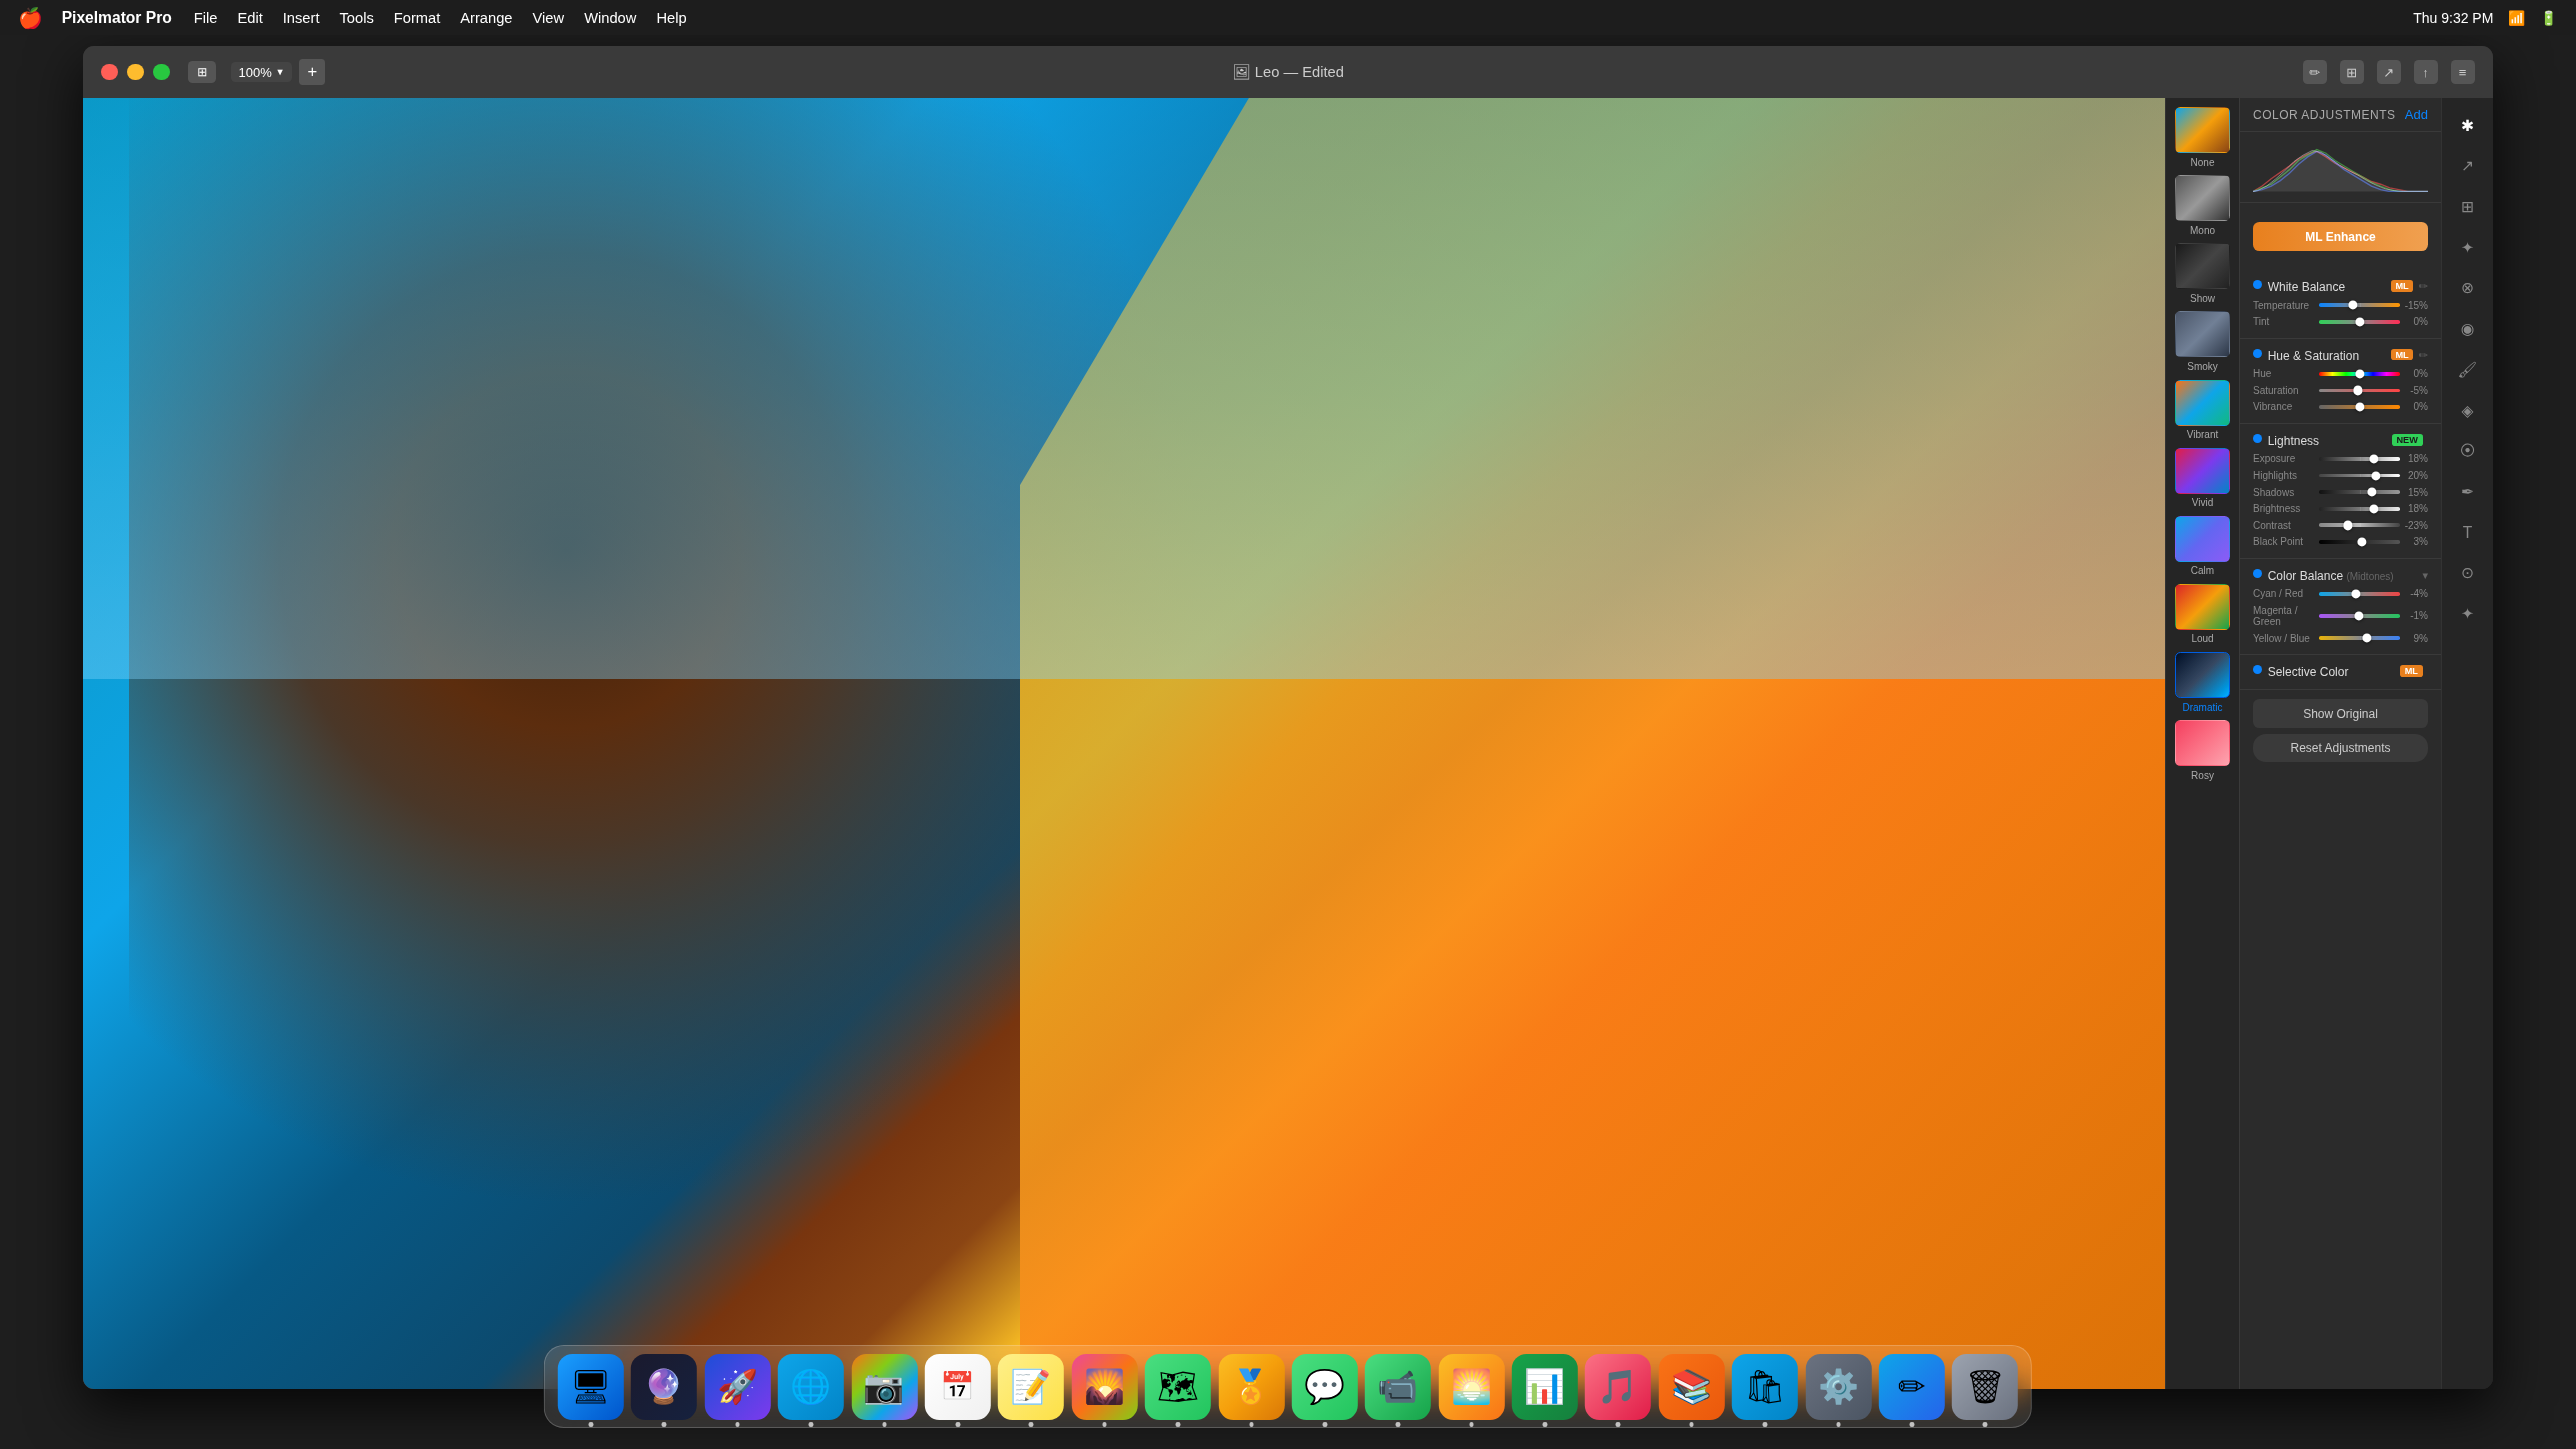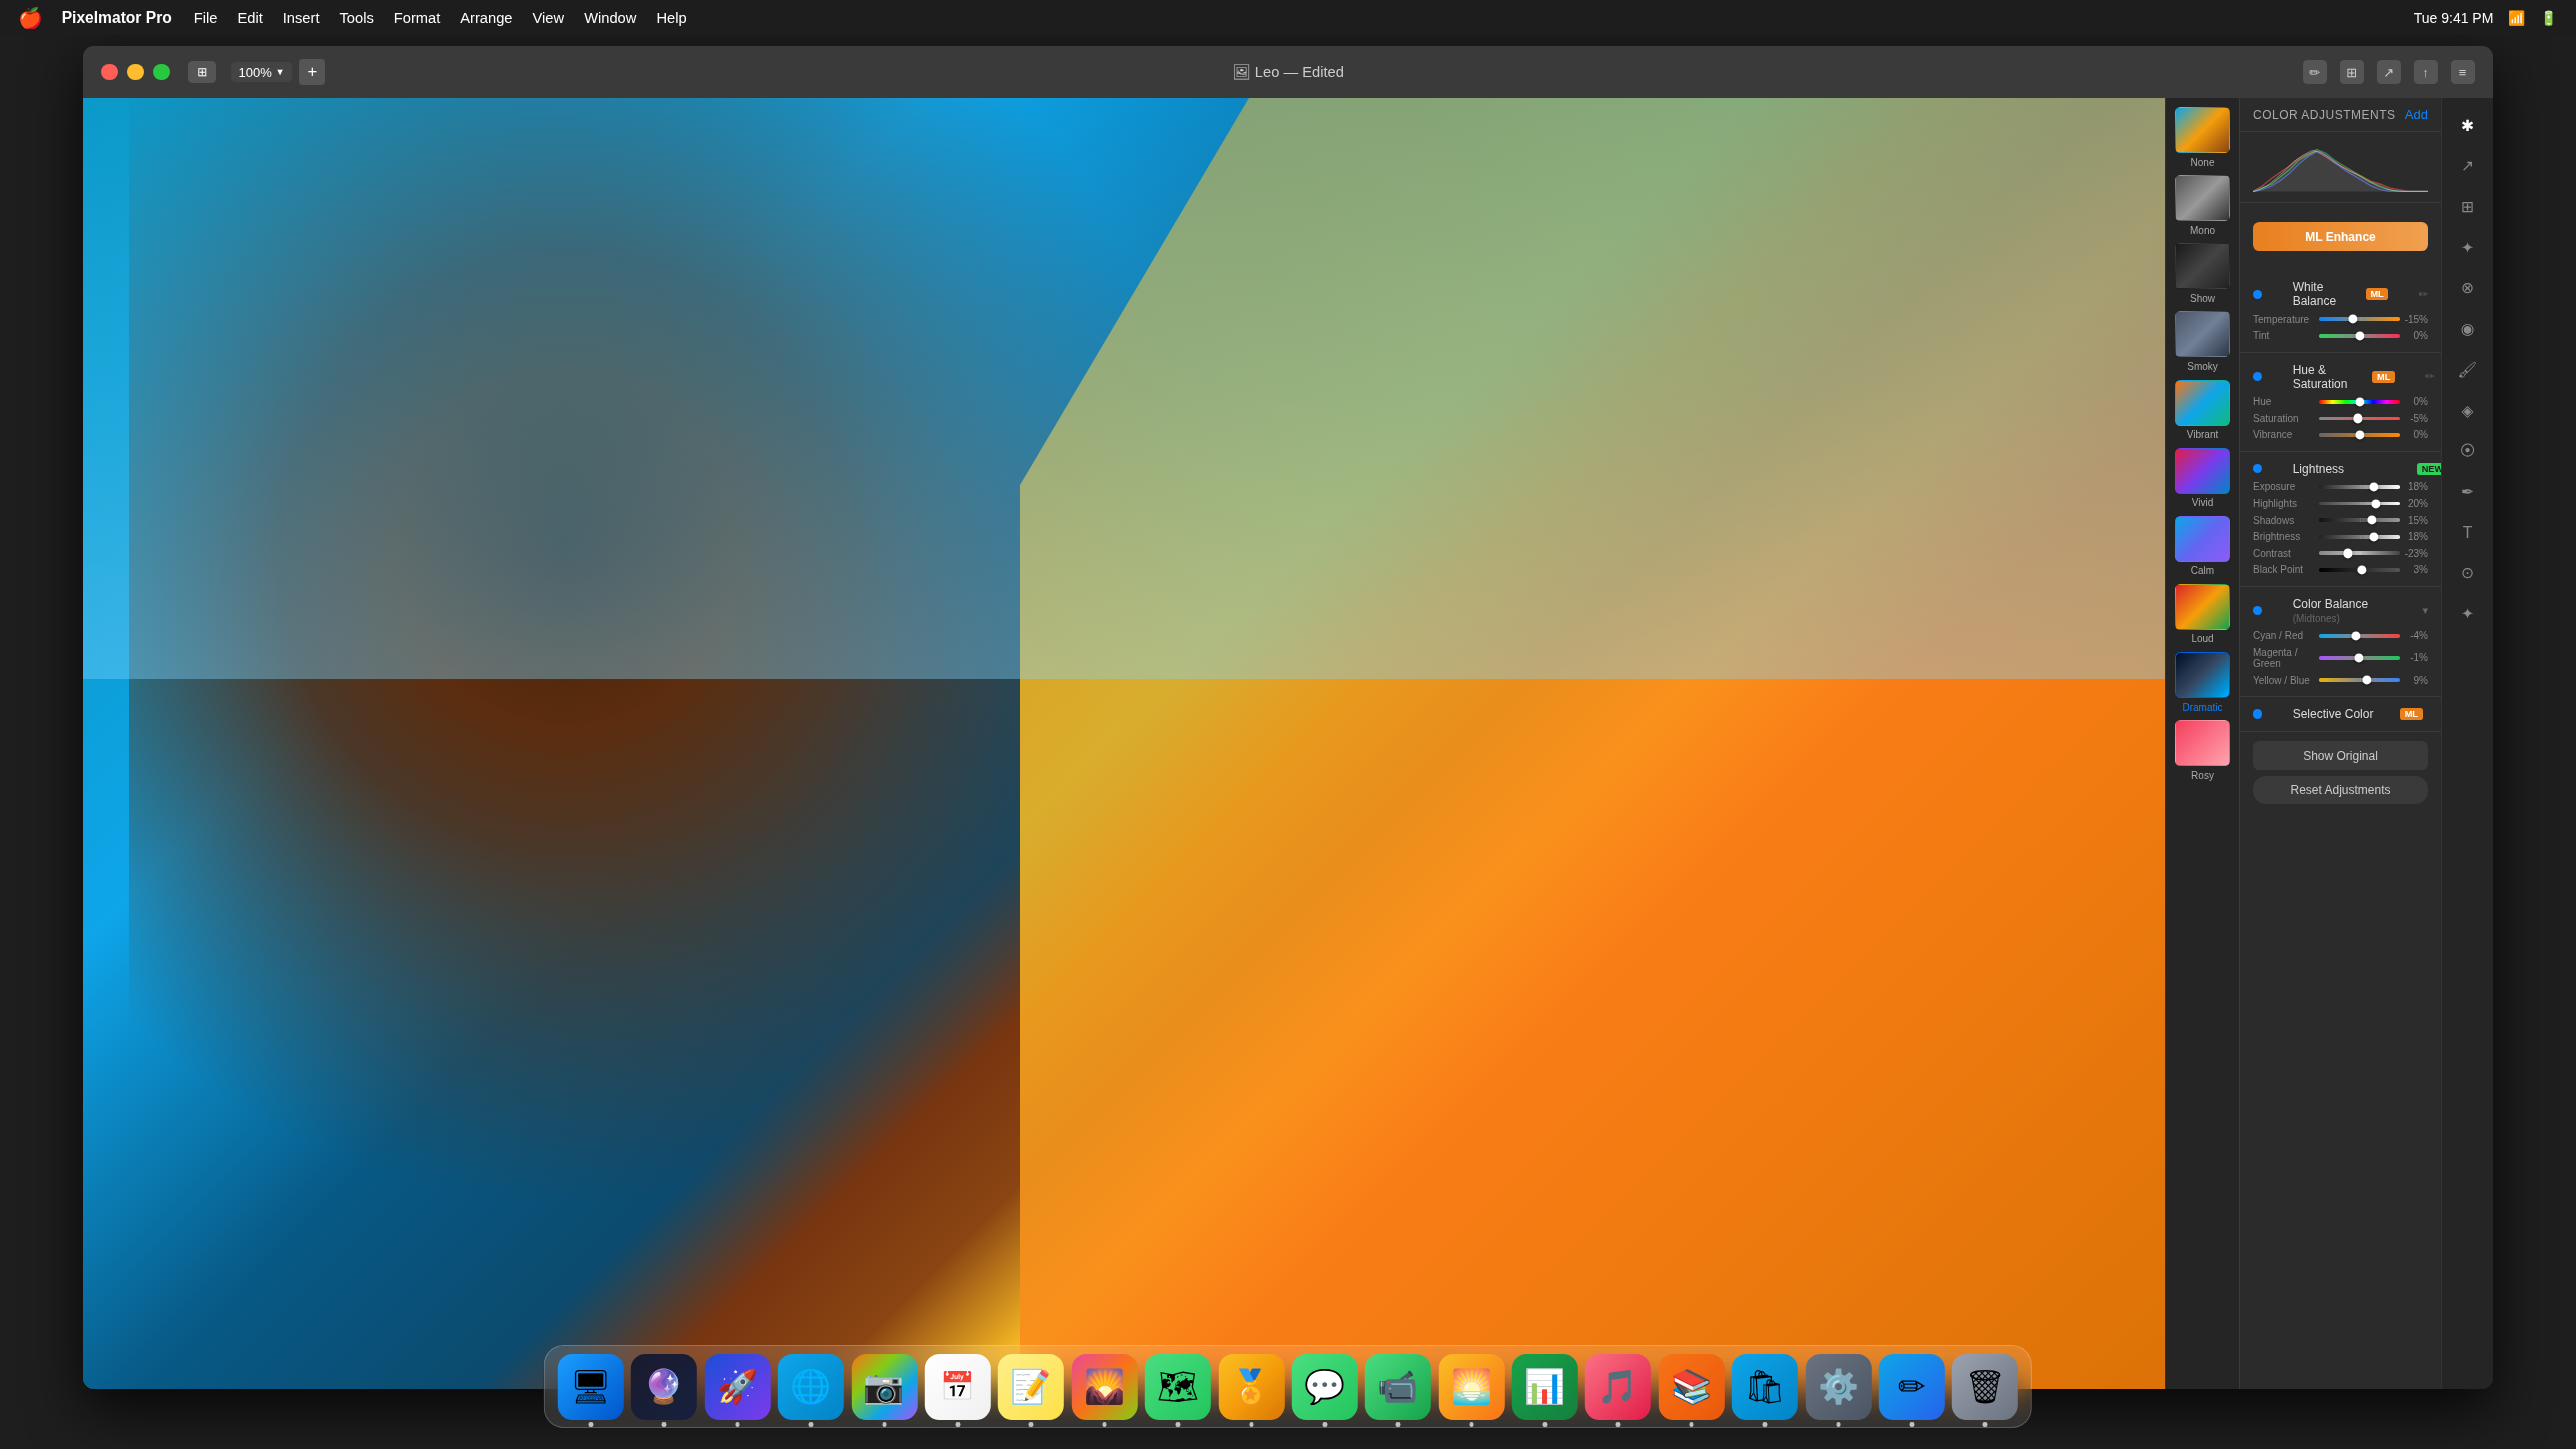--- a/index.html
+++ b/index.html
@@ -287,24 +287,23 @@
       width: calc(100% - 26px);
     }
 
     
     .adj-section {
       border-bottom: 0.9px solid #3a3a3a;
       padding: 7.4px 0;
     }
     .adj-section-header {
       display: flex;
-      align-items: center;
+      align-items: flex-start;
       padding: 2.8px 13px;
       cursor: pointer;
-      gap: 25px;
     }
     .adj-dot {
       width: 9.2px;
       height: 9.2px;
       border-radius: 50%;
       margin-right: 5.5px;
       flex-shrink: 0;
     }
     .dot-blue { background: #0a84ff; }
     .adj-name {
@@ -520,21 +519,21 @@
     <span class="menubar-item">Edit</span>
     <span class="menubar-item">Insert</span>
     <span class="menubar-item">Tools</span>
     <span class="menubar-item">Format</span>
     <span class="menubar-item">Arrange</span>
     <span class="menubar-item">View</span>
     <span class="menubar-item">Window</span>
     <span class="menubar-item">Help</span>
   </div>
   <div class="menubar-right">
-    <span>Tue 9:41 PM</span>
+    <span>Thu 9:32 PM</span>
     <span>📶</span>
     <span>🔋</span>
   </div>
 </div>
 
 <div class="window">
 
   <div class="titlebar">
     <div class="traffic-lights">
       <div class="traffic-light tl-red"></div>

